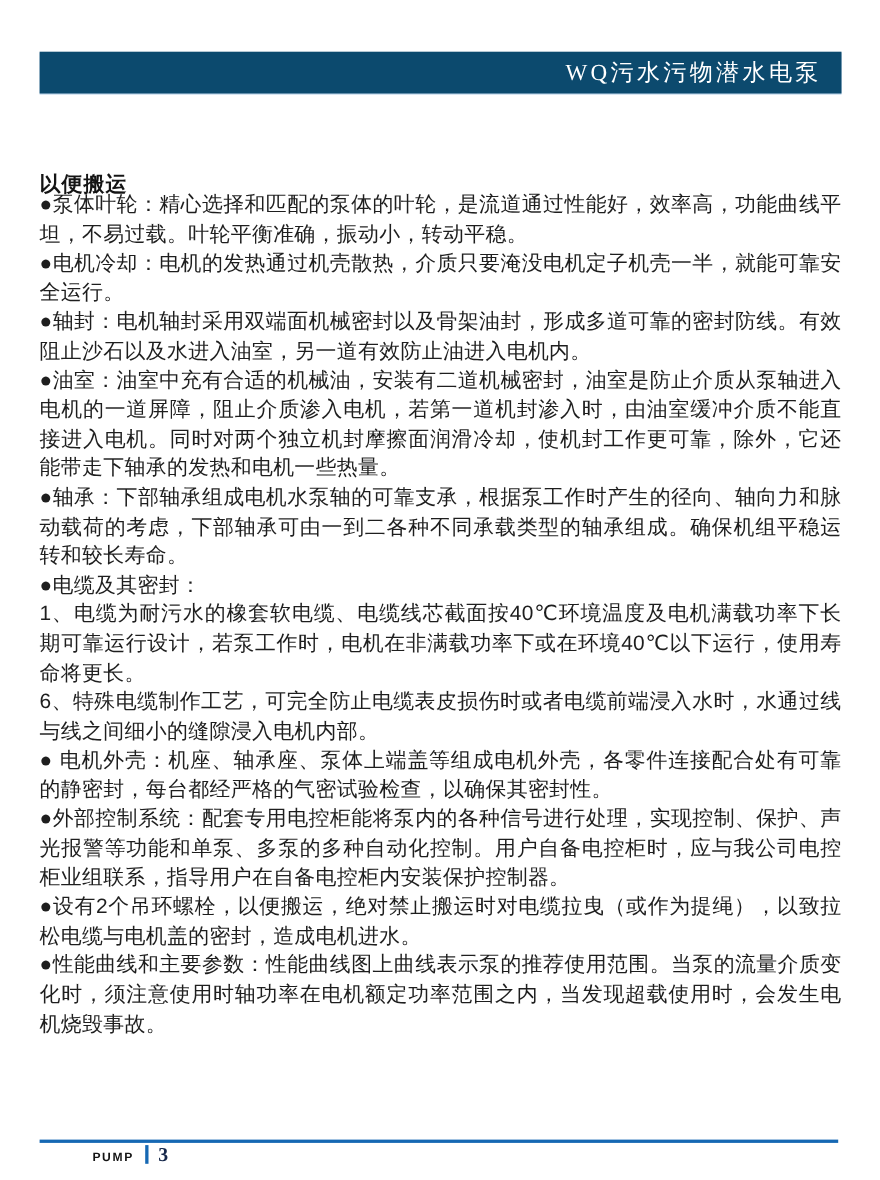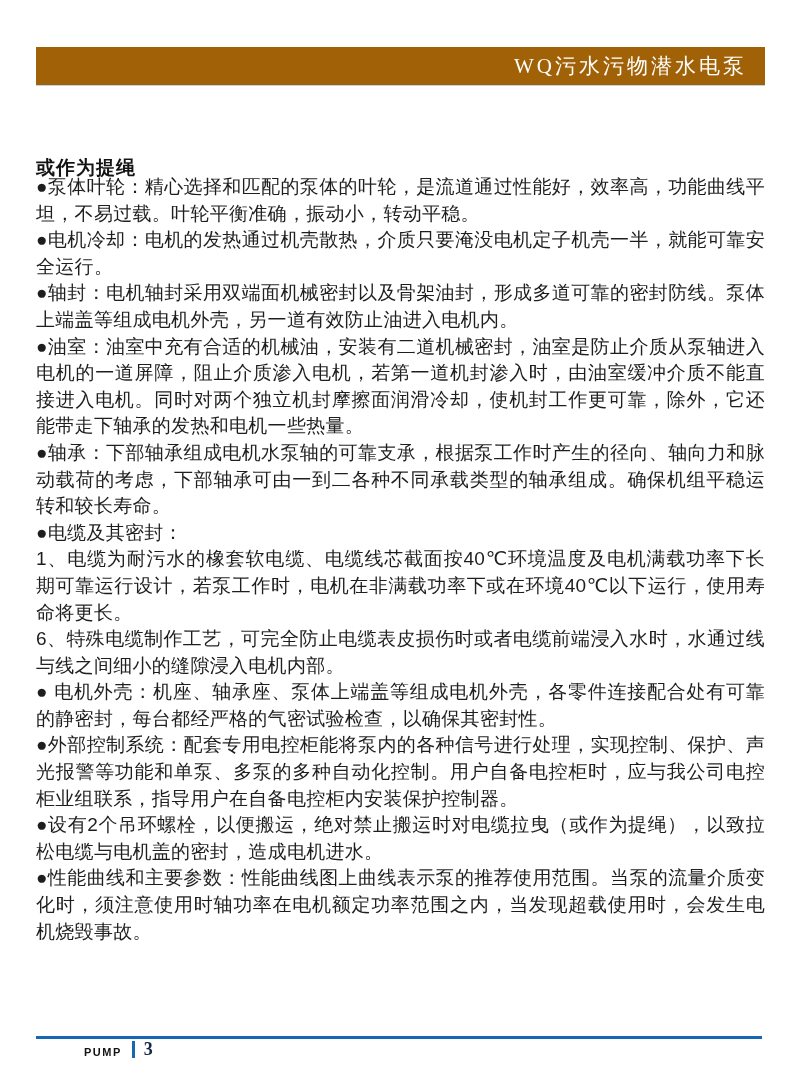--- a/index.html
+++ b/index.html
@@ -14,21 +14,21 @@
   }
   .page { position: absolute; inset: 0; }
 
   
   .header-bar {
     position: absolute;
     left: 36px;
     top: 47px;
     width: 729px;
     height: 38px;
-    background: #a16207;
+    background: #0c4a6e;
     display: flex;
     align-items: center;
     justify-content: flex-end;
     padding-right: 18px;
     box-shadow: 0 1px 0 #bcd4ea;
   }
   .header-title {
     color: #ffffff;
     font-family: "Liberation Serif", "DejaVu Serif", serif;
     font-size: 21px;
@@ -103,26 +103,26 @@
 </style>
 </head>
 <body>
 
 <div class="page">
 
   <div class="header-bar">
     <span class="header-title">WQ污水污物潜水电泵</span>
   </div>
 
-  <h2 class="section-title">或作为提绳</h2>
+  <h2 class="section-title">以便搬运</h2>
 
   <div class="body-text">
     <p>●泵体叶轮：精心选择和匹配的泵体的叶轮，是流道通过性能好，效率高，功能曲线平坦，不易过载。叶轮平衡准确，振动小，转动平稳。</p>
     <p>●电机冷却：电机的发热通过机壳散热，介质只要淹没电机定子机壳一半，就能可靠安全运行。</p>
-    <p>●轴封：电机轴封采用双端面机械密封以及骨架油封，形成多道可靠的密封防线。泵体上端盖等组成电机外壳，另一道有效防止油进入电机内。</p>
+    <p>●轴封：电机轴封采用双端面机械密封以及骨架油封，形成多道可靠的密封防线。有效阻止沙石以及水进入油室，另一道有效防止油进入电机内。</p>
     <p>●油室：油室中充有合适的机械油，安装有二道机械密封，油室是防止介质从泵轴进入电机的一道屏障，阻止介质渗入电机，若第一道机封渗入时，由油室缓冲介质不能直接进入电机。同时对两个独立机封摩擦面润滑冷却，使机封工作更可靠，除外，它还能带走下轴承的发热和电机一些热量。</p>
     <p>●轴承：下部轴承组成电机水泵轴的可靠支承，根据泵工作时产生的径向、轴向力和脉动载荷的考虑，下部轴承可由一到二各种不同承载类型的轴承组成。确保机组平稳运转和较长寿命。</p>
     <p>●电缆及其密封：</p>
     <p>1、电缆为耐污水的橡套软电缆、电缆线芯截面按40℃环境温度及电机满载功率下长期可靠运行设计，若泵工作时，电机在非满载功率下或在环境40℃以下运行，使用寿命将更长。</p>
     <p>6、特殊电缆制作工艺，可完全防止电缆表皮损伤时或者电缆前端浸入水时，水通过线与线之间细小的缝隙浸入电机内部。</p>
     <p>● 电机外壳：机座、轴承座、泵体上端盖等组成电机外壳，各零件连接配合处有可靠的静密封，每台都经严格的气密试验检查，以确保其密封性。</p>
     <p>●外部控制系统：配套专用电控柜能将泵内的各种信号进行处理，实现控制、保护、声光报警等功能和单泵、多泵的多种自动化控制。用户自备电控柜时，应与我公司电控柜业组联系，指导用户在自备电控柜内安装保护控制器。</p>
     <p>●设有2个吊环螺栓，以便搬运，绝对禁止搬运时对电缆拉曳（或作为提绳），以致拉松电缆与电机盖的密封，造成电机进水。</p>
     <p>●性能曲线和主要参数：性能曲线图上曲线表示泵的推荐使用范围。当泵的流量介质变化时，须注意使用时轴功率在电机额定功率范围之内，当发现超载使用时，会发生电机烧毁事故。</p>
   </div>

